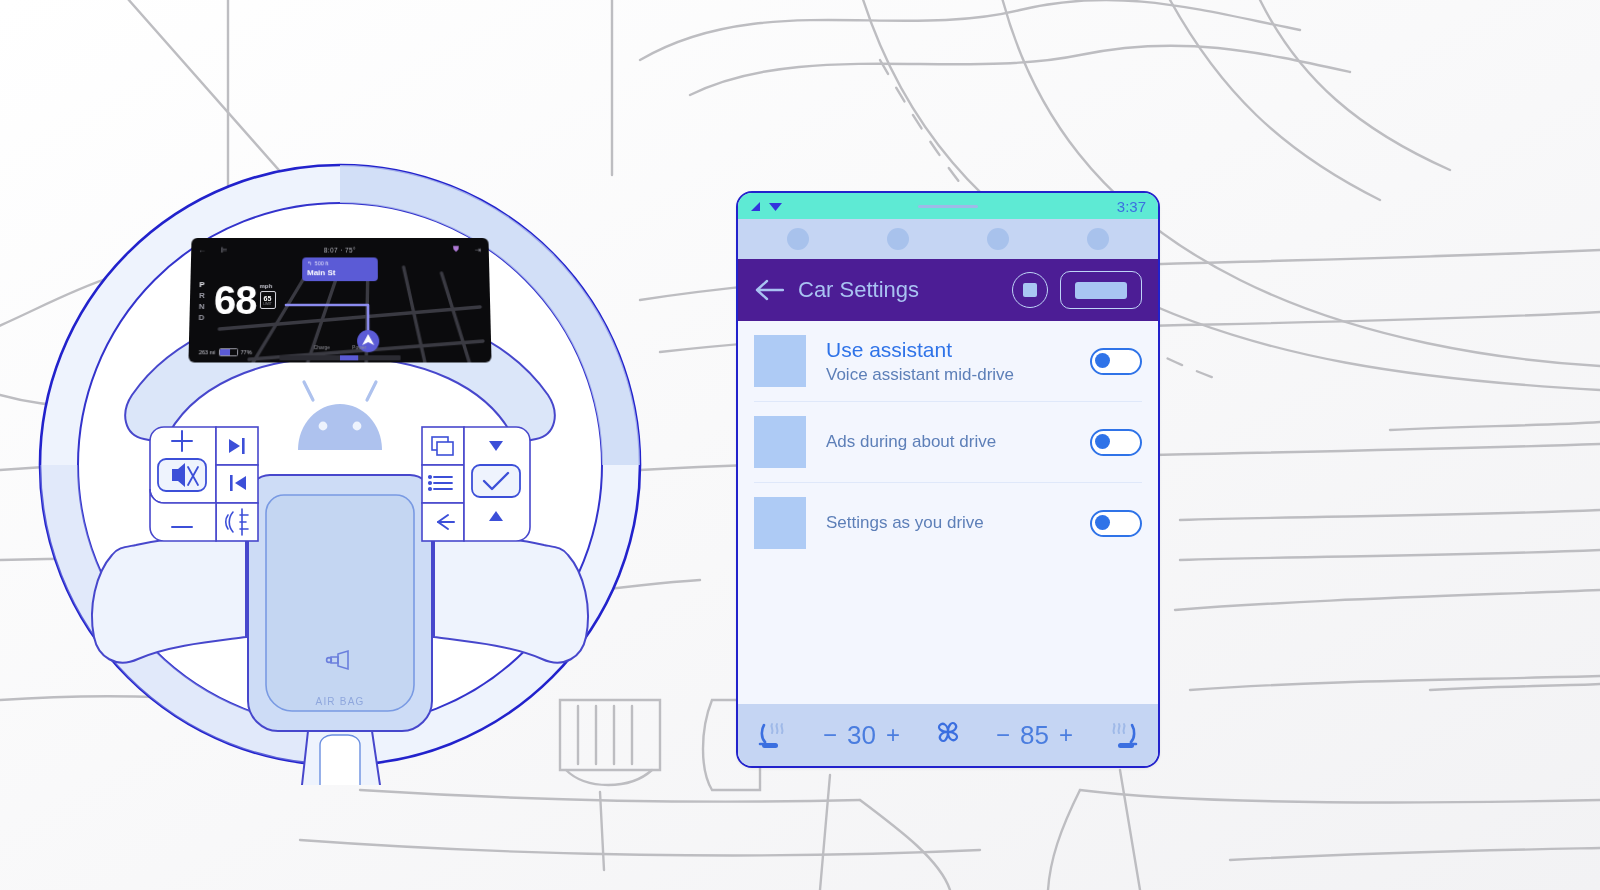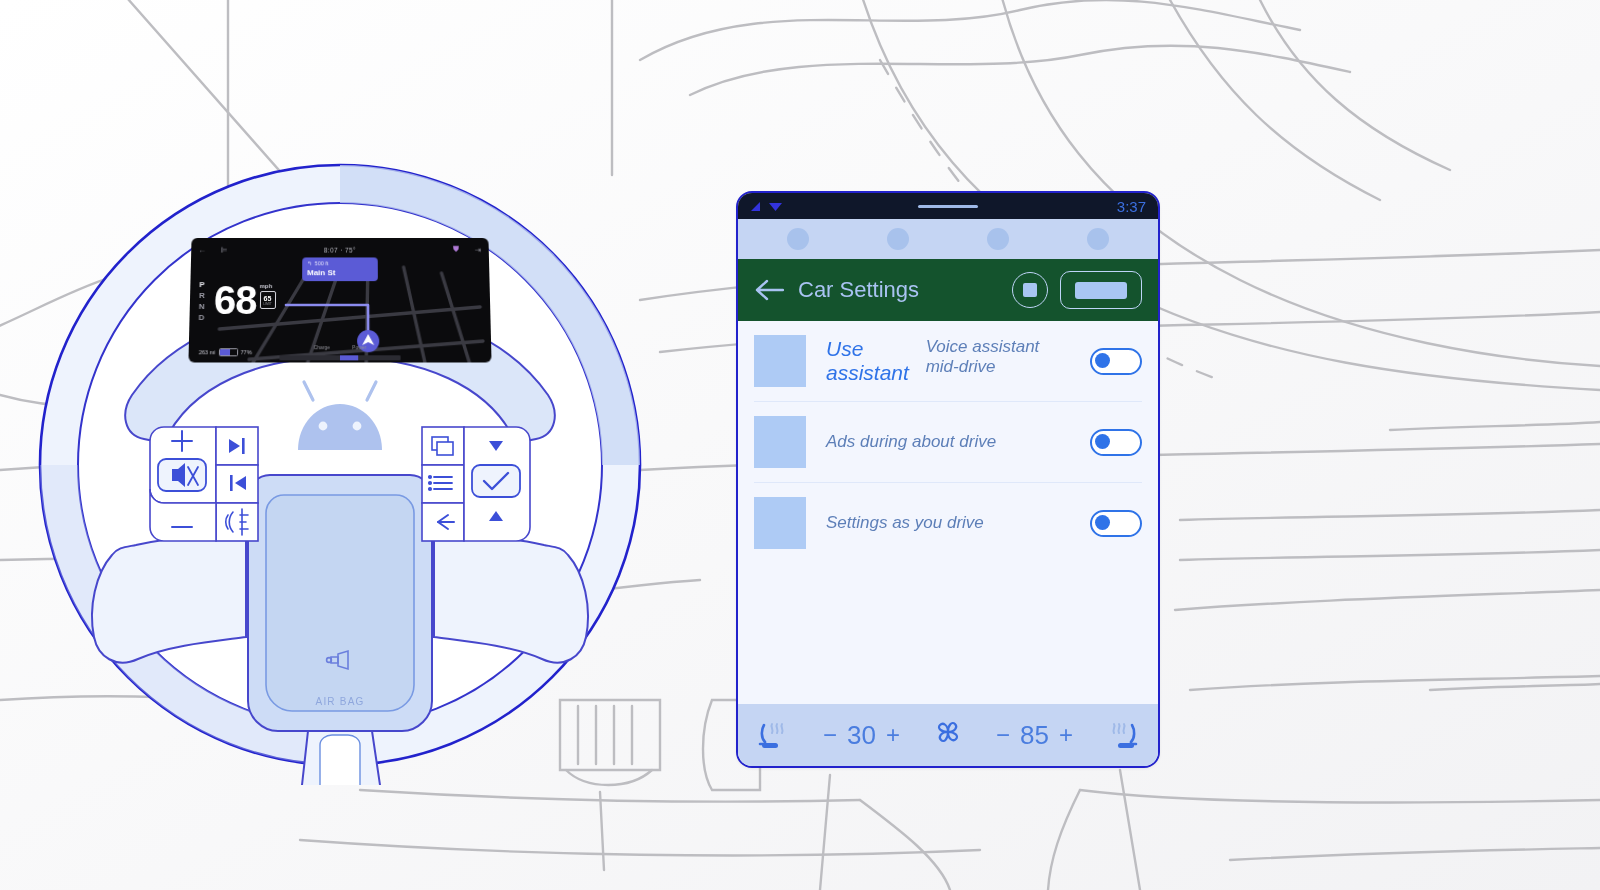--- a/index.html
+++ b/index.html
@@ -59,34 +59,34 @@
   .cp-bar{position:absolute;left:50%;transform:translateX(-50%);bottom:0px;width:120px;height:5px;background:#2b2b32;border-radius:1px;overflow:hidden;}
   .cp-bar i{position:absolute;left:50%;top:0;bottom:0;width:18px;background:#5b5bd6;display:block;}
 
   
   .tablet{
     position:absolute;left:736px;top:191px;width:420px;height:573px;z-index:7;
     border:2px solid #2222cc;border-radius:16px;background:#f3f6fe;overflow:hidden;
     box-shadow:0 1px 3px rgba(0,0,0,.06);
   }
   .t-statusbar{
-    height:26px;background:#0f172a;display:flex;align-items:center;padding:0 12px;
+    height:26px;background:#5eead4;display:flex;align-items:center;padding:0 12px;
     position:relative;box-sizing:border-box;
   }
   .t-statusbar .sb-left{display:flex;align-items:center;gap:5px;}
   .t-statusbar .notch{
     position:absolute;left:50%;top:12px;transform:translateX(-50%);
     width:60px;height:3px;border-radius:2px;background:#9fb9e8;
   }
   .t-time{margin-left:auto;color:#3b6fe0;font-size:15px;}
   .t-dots{height:40px;background:#c5d5f3;display:flex;align-items:center;justify-content:space-around;padding:0 10px;box-sizing:border-box;}
   .t-dot{width:22px;height:22px;border-radius:50%;background:#a8c2ec;}
   .t-header{
     height:62px;display:flex;align-items:center;padding:0 16px;box-sizing:border-box;gap:14px;
-    background:#14532d;
+    background:#4c1d95;
   }
   .t-title{color:#a9c3f2;font-size:22px;}
   .t-hdr-right{margin-left:auto;display:flex;align-items:center;gap:12px;}
   .circle-btn{
     width:36px;height:36px;border-radius:50%;border:1.6px solid #bed4f7;
     display:flex;align-items:center;justify-content:center;box-sizing:border-box;
   }
   .circle-btn i{width:14px;height:14px;background:#a8c6f3;display:block;border-radius:2px;}
   .pill-btn{
     width:82px;height:38px;border-radius:10px;border:1.6px solid #bed4f7;
@@ -94,21 +94,21 @@
   }
   .pill-btn i{width:52px;height:17px;background:#a8c6f3;display:block;border-radius:3px;}
 
   .t-list{padding:0 16px;box-sizing:border-box;}
   .t-row{
     display:flex;align-items:center;gap:20px;height:80px;
     border-bottom:1px solid #dfe8fa;
   }
   .t-row:last-child{border-bottom:none;}
   .row-icon{width:52px;height:52px;background:#aecbf5;flex:none;}
-  .row-text{flex:1;display:flex;gap:3px;font-style:italic;}
+  .row-text{flex:1;display:flex;flex-direction:column;gap:3px;}
   .row-title{color:#2f73e8;font-size:21px;line-height:24px;}
   .row-sub{color:#5d7fb8;font-size:17px;line-height:20px;}
   .toggle{
     width:52px;height:27px;border-radius:14px;border:2.4px solid #2f73e8;background:#fff;
     position:relative;flex:none;box-sizing:border-box;
   }
   .toggle i{
     position:absolute;left:3px;top:3px;width:15px;height:15px;border-radius:50%;
     background:#2f73e8;display:block;
   }

